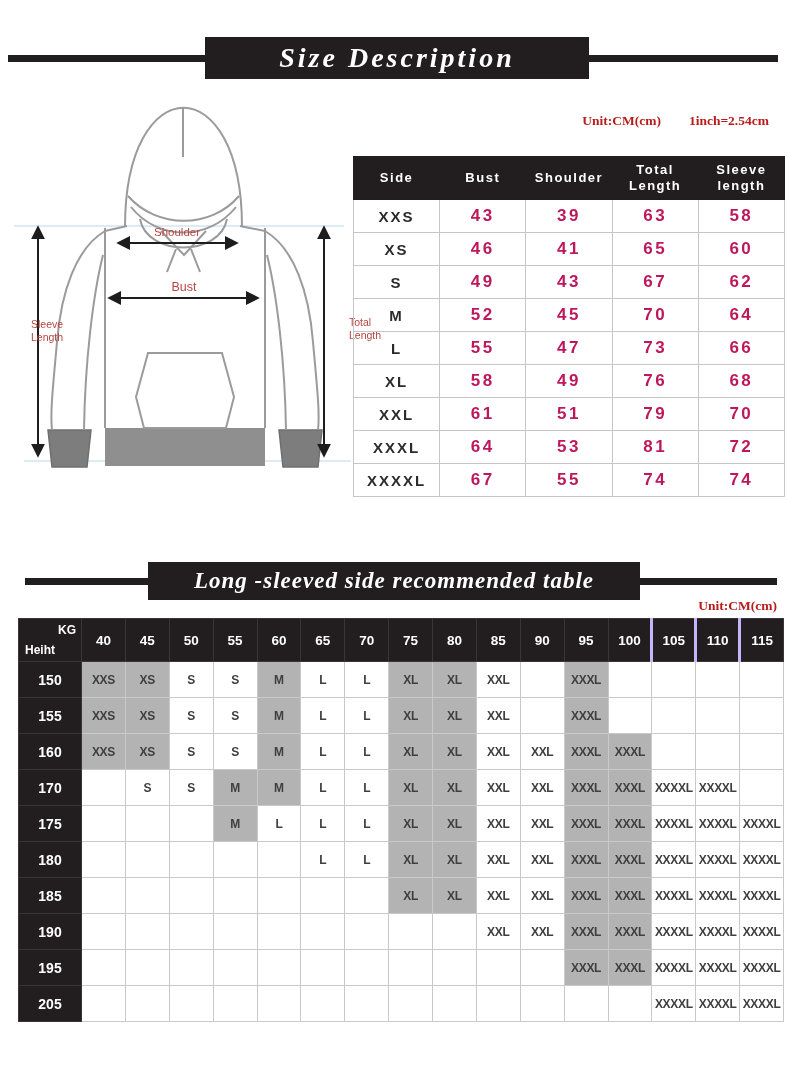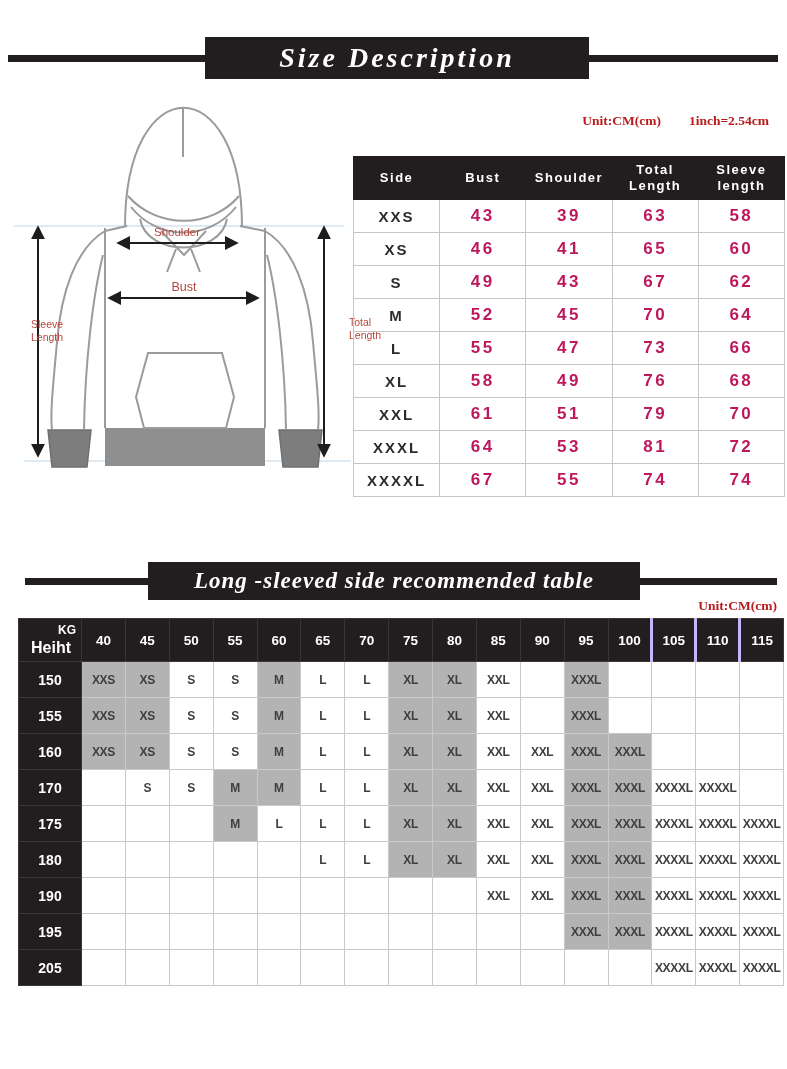--- a/index.html
+++ b/index.html
@@ -42,21 +42,21 @@
   #matrix thead th.sep{border-left:3px solid #c4b5fd;}
   #matrix tbody tr{height:36px;}
   #matrix tbody th{background:#221d1e;color:#fff;font-size:14px;font-weight:bold;border:1px solid #3b3536;margin-left:38px;}
   #matrix tbody td{border:1px solid #c9c9c9;font-size:12px;font-weight:bold;color:#3f3f3f;
     letter-spacing:-0.3px;}
   #matrix tbody td.g{background:#b3b3b3;}
   #corner{position:relative;width:62px;
     background-color:#221d1e;
     background-image:linear-gradient(to bottom right,rgba(0,0,0,0) 47%,#8d8d8d 47%,#8d8d8d 52%,rgba(0,0,0,0) 52%);}
   #corner .kg{position:absolute;top:4px;right:5px;font-size:12px;}
-  #corner .heiht{position:absolute;bottom:4px;left:12px;font-size:16px;}
+  #corner .heiht{position:absolute;bottom:4px;left:0;font-size:12px;padding-left:6px;}
 
   
   #diagram-svg{position:absolute;left:6px;top:100px;width:345px;height:390px;}
   .m-label{position:absolute;color:#b5453e;font-size:10.5px;line-height:1.25;font-weight:normal;}
   .m-label span{display:block;margin-left:27px;}
   #sleeve-label{left:4px;top:318px;}
   #total-label{left:322px;top:316px;}
 
   #bottom-line{position:absolute;left:0;top:1056px;width:787px;height:6px;background:#2a2526;}
 </style>
@@ -347,20 +347,39 @@
           <td class="g">XL</td>
           <td>XXL</td>
           <td>XXL</td>
           <td class="g">XXXL</td>
           <td class="g">XXXL</td>
           <td>XXXXL</td>
           <td>XXXXL</td>
           <td>XXXXL</td>
         </tr>
         <tr>
+          <th>185</th>
+          <td></td>
+          <td></td>
+          <td></td>
+          <td></td>
+          <td></td>
+          <td></td>
+          <td></td>
+          <td class="g">XL</td>
+          <td class="g">XL</td>
+          <td>XXL</td>
+          <td>XXL</td>
+          <td class="g">XXXL</td>
+          <td class="g">XXXL</td>
+          <td>XXXXL</td>
+          <td>XXXXL</td>
+          <td>XXXXL</td>
+        </tr>
+        <tr>
           <th>190</th>
           <td></td>
           <td></td>
           <td></td>
           <td></td>
           <td></td>
           <td></td>
           <td></td>
           <td></td>
           <td></td>

